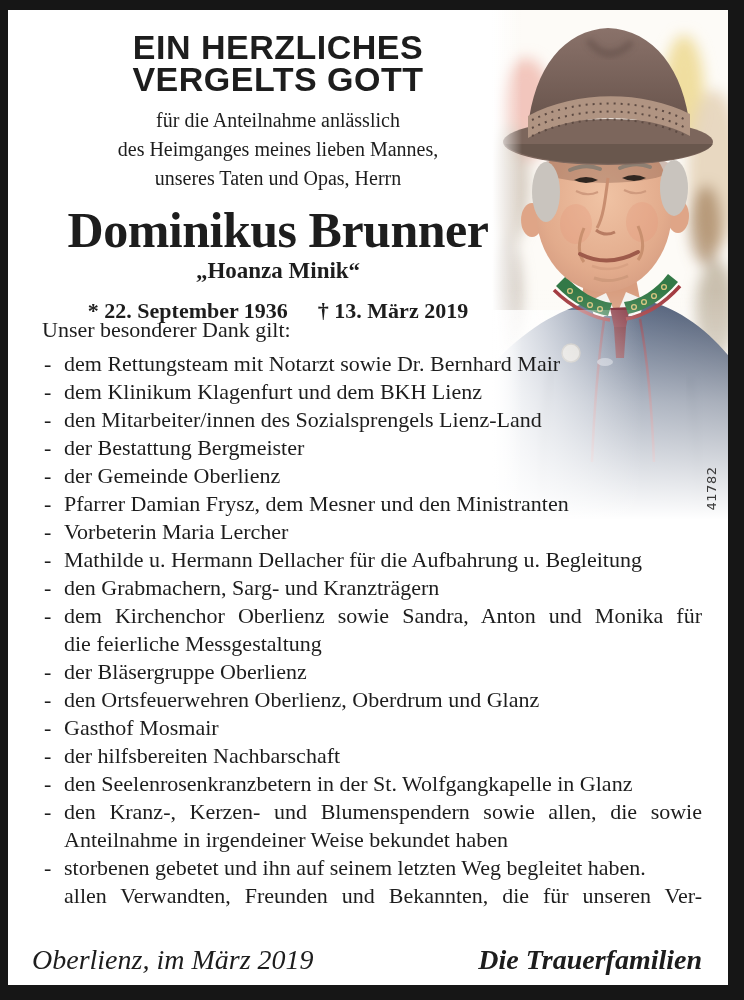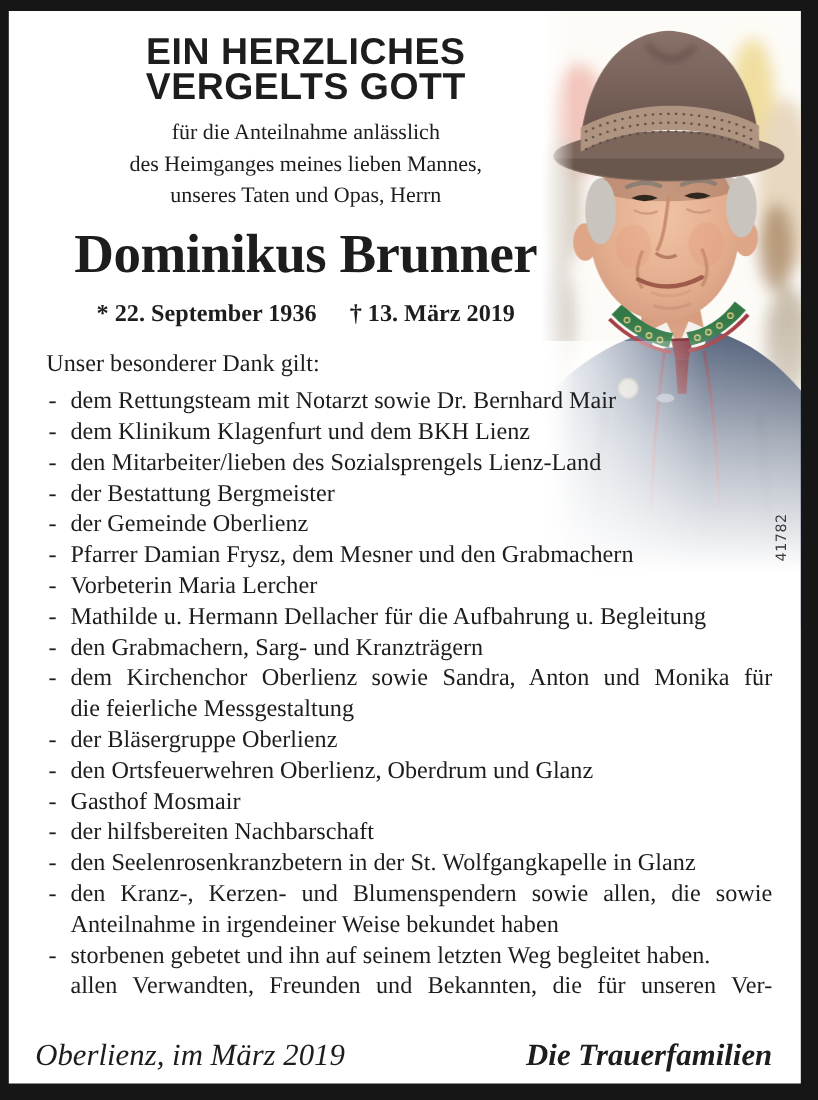--- a/index.html
+++ b/index.html
@@ -177,20 +177,21 @@
 
   <div class="topblock">
     <div class="h1 first">EIN HERZLICHES</div>
     <div class="h1">VERGELTS GOTT</div>
     <div class="intro">
       <div>für die Anteilnahme anlässlich</div>
       <div>des Heimganges meines lieben Mannes,</div>
       <div>unseres Taten und Opas, Herrn</div>
     </div>
     <div class="name">Dominikus Brunner</div>
+    <div class="nick">„Hoanza Minik“</div>
     <div class="dates">
       <span>* 22. September 1936</span>
       <span>† 13. März 2019</span>
     </div>
   </div>
 
   <div class="thanks">
     <div class="theading">Unser besonderer Dank gilt:</div>
     <div class="tlist">
         <div class="item">
@@ -201,39 +202,39 @@
         </div>
         <div class="item">
           <span class="dash">-</span>
           <div class="itext">
             <div class="line">dem Klinikum Klagenfurt und dem BKH Lienz</div>
           </div>
         </div>
         <div class="item">
           <span class="dash">-</span>
           <div class="itext">
-            <div class="line">den Mitarbeiter/lieben des Sozialsprengels Lienz-Land</div>
+            <div class="line">den Mitarbeiter/innen des Sozialsprengels Lienz-Land</div>
           </div>
         </div>
         <div class="item">
           <span class="dash">-</span>
           <div class="itext">
             <div class="line">der Bestattung Bergmeister</div>
           </div>
         </div>
         <div class="item">
           <span class="dash">-</span>
           <div class="itext">
             <div class="line">der Gemeinde Oberlienz</div>
           </div>
         </div>
         <div class="item">
           <span class="dash">-</span>
           <div class="itext">
-            <div class="line">Pfarrer Damian Frysz, dem Mesner und den Grabmachern</div>
+            <div class="line">Pfarrer Damian Frysz, dem Mesner und den Ministranten</div>
           </div>
         </div>
         <div class="item">
           <span class="dash">-</span>
           <div class="itext">
             <div class="line">Vorbeterin Maria Lercher</div>
           </div>
         </div>
         <div class="item">
           <span class="dash">-</span>

